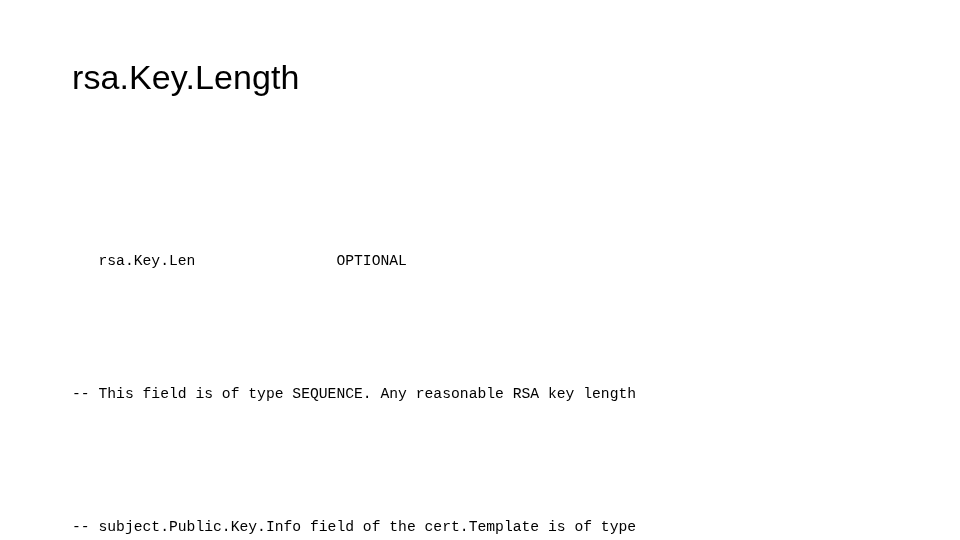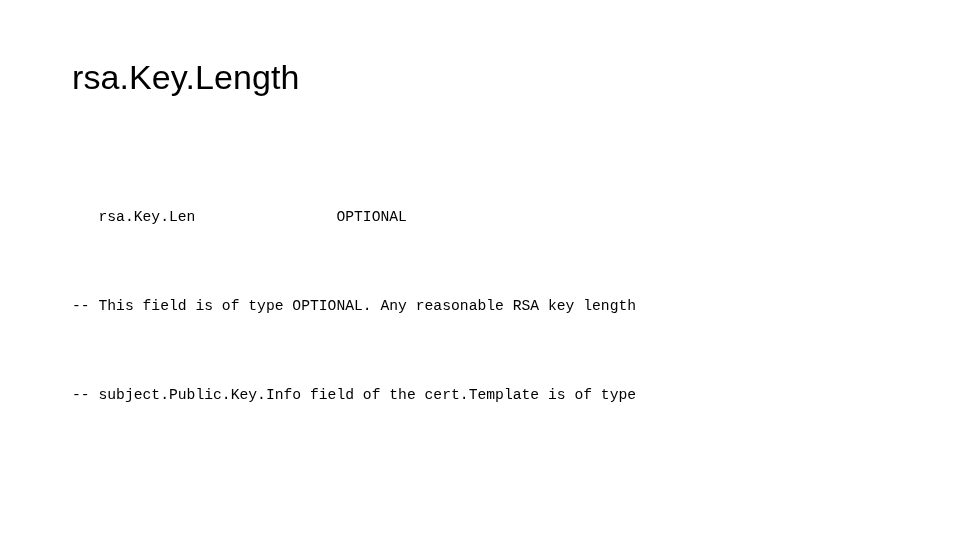--- a/index.html
+++ b/index.html
@@ -36,20 +36,21 @@
     top: 144px;
     width: 820px;
     font-family: "Liberation Mono", monospace;
     font-size: 14.7px;
     line-height: 29.6px;
     color: #000000;
     white-space: pre;
   }
   .code-line {
     white-space: pre;
+    margin-top: 44px;
   }
   .para-block {
     position: absolute;
     left: 72px;
     top: 320px;
     width: 830px;
     font-family: "Liberation Mono", monospace;
     font-size: 14.7px;
     line-height: 20.6px;
     color: #000000;
@@ -58,19 +59,19 @@
 </style>
 </head>
 <body>
 
 <div class="slide">
 
   <div class="slide-title">rsa.Key.Length</div>
 
   <div class="code-block">
     <div class="code-line">   rsa.Key.Len                OPTIONAL</div>
-    <div class="code-line">-- This field is of type OPTIONAL. Any reasonable RSA key length</div>
+    <div class="code-line">-- This field is of type SEQUENCE. Any reasonable RSA key length</div>
     <div class="code-line">-- subject.Public.Key.Info field of the cert.Template is of type</div>
     
   </div>
 
 
 </div>
 
 </body></html>

